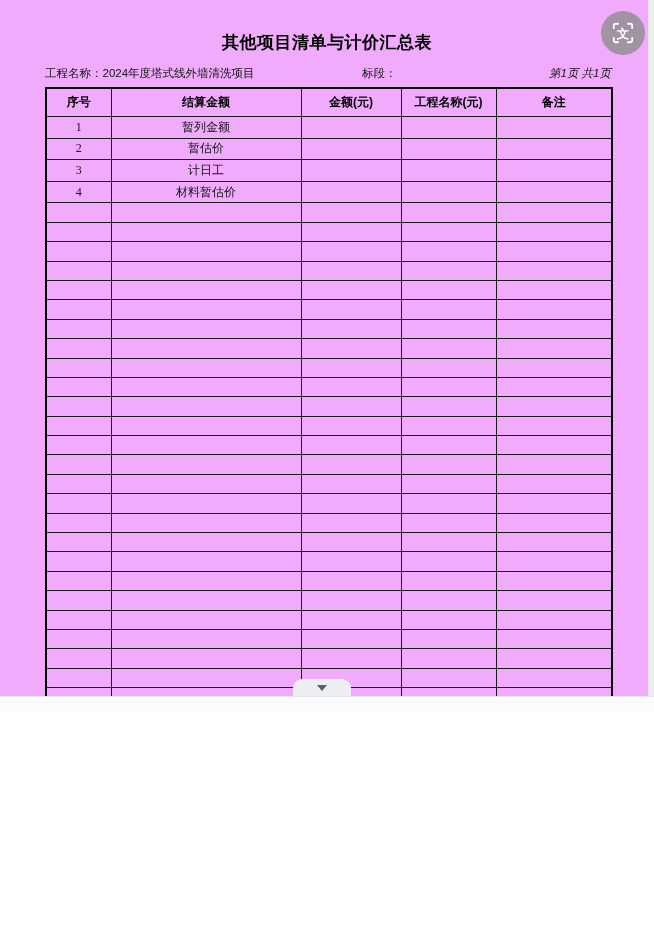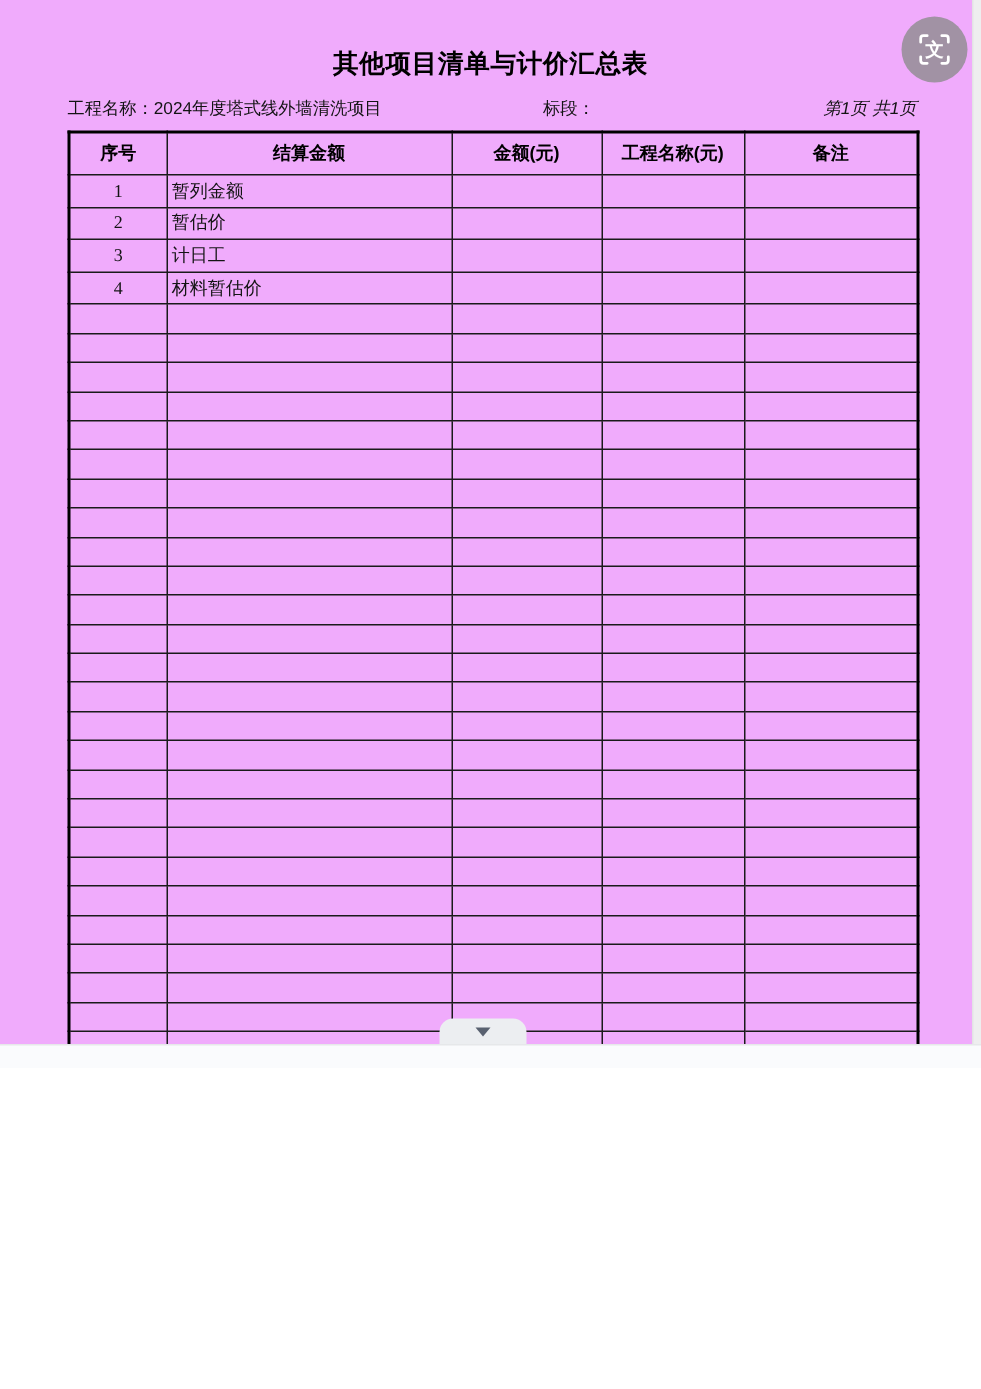--- a/index.html
+++ b/index.html
@@ -80,21 +80,21 @@
   tr.row-filled { height: 21.6px; }
   tr.row-empty  { height: 19.4px; }
   tr.row-total  { height: 21px; }
 
   td.cell-no {
     text-align: center;
     font-family: "Liberation Serif", serif;
     font-size: 11.5px;
   }
   td.cell-name {
-    text-align: left;
+    text-align: center;
     font-family: "Liberation Serif", serif;
   }
   td.cell-total-label {
     text-align: right;
     font-family: Liberation Sans, sans-serif;
     white-space: pre;
   }
 
   
   .fab {

